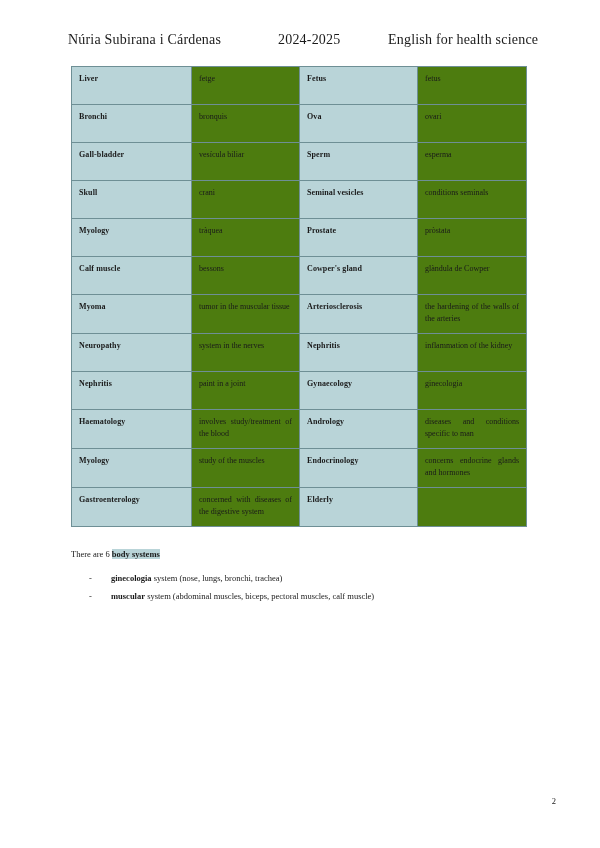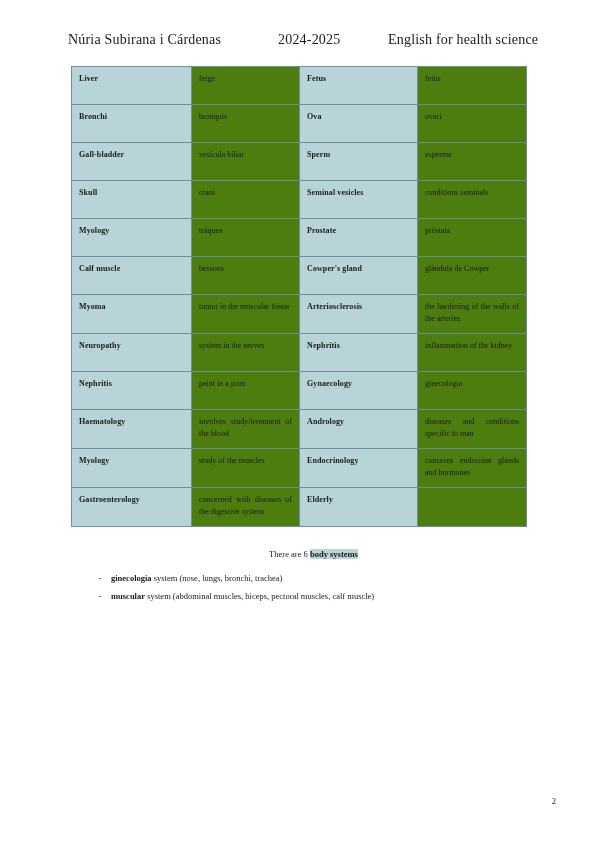--- a/index.html
+++ b/index.html
@@ -56,21 +56,20 @@
   }
   col.c1 { width: 120px; }
   col.c2 { width: 108px; }
   col.c3 { width: 118px; }
   col.c4 { width: 109px; }
 
   .after {
     margin-top: 22px;
     margin-left: 3px;
     font-size: 8.5px;
-    text-align: center;
   }
   .after .hl {
     background: #b9d4d8;
     font-weight: bold;
   }
   ul.systems {
     list-style: none;
     margin: 14px 0 0 0;
     padding: 0 0 0 18px;
     font-size: 8.5px;

